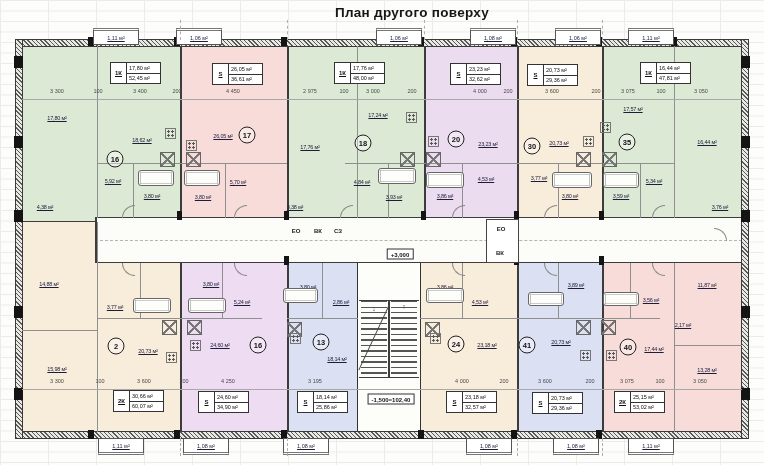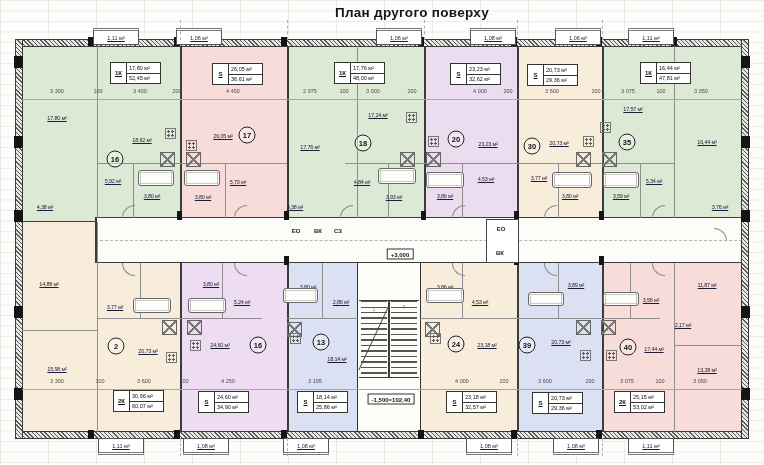--- a/index.html
+++ b/index.html
@@ -328,21 +328,21 @@
   <div class="circ" style="left:115px;top:148px;margin-top:11px;">16</div>
   <div class="circ" style="left:247px;top:135px;">17</div>
   <div class="circ" style="left:363px;top:143px;">18</div>
   <div class="circ" style="left:456px;top:139px;">20</div>
   <div class="circ" style="left:532px;top:146px;">30</div>
   <div class="circ" style="left:627px;top:142px;">35</div>
   <div class="circ" style="left:116px;top:346px;">2</div>
   <div class="circ" style="left:258px;top:345px;">16</div>
   <div class="circ" style="left:321px;top:342px;">13</div>
   <div class="circ" style="left:456px;top:344px;">24</div>
-  <div class="circ" style="left:527px;top:345px;">39</div>
+  <div class="circ" style="left:527px;top:345px;">41</div>
   <div class="circ" style="left:628px;top:347px;">40</div>
 
   <div class="rl" style="left:57px;top:118px;">17,80 м²</div>
   <div class="rl" style="left:142px;top:140px;">18,62 м²</div>
   <div class="rl" style="left:113px;top:181px;">5,92 м²</div>
   <div class="rl" style="left:152px;top:196px;">3,80 м²</div>
   <div class="rl" style="left:45px;top:207px;">4,38 м²</div>
   <div class="rl" style="left:223px;top:136px;">26,05 м²</div>
   <div class="rl" style="left:238px;top:182px;">5,70 м²</div>
   <div class="rl" style="left:203px;top:197px;">3,80 м²</div>

